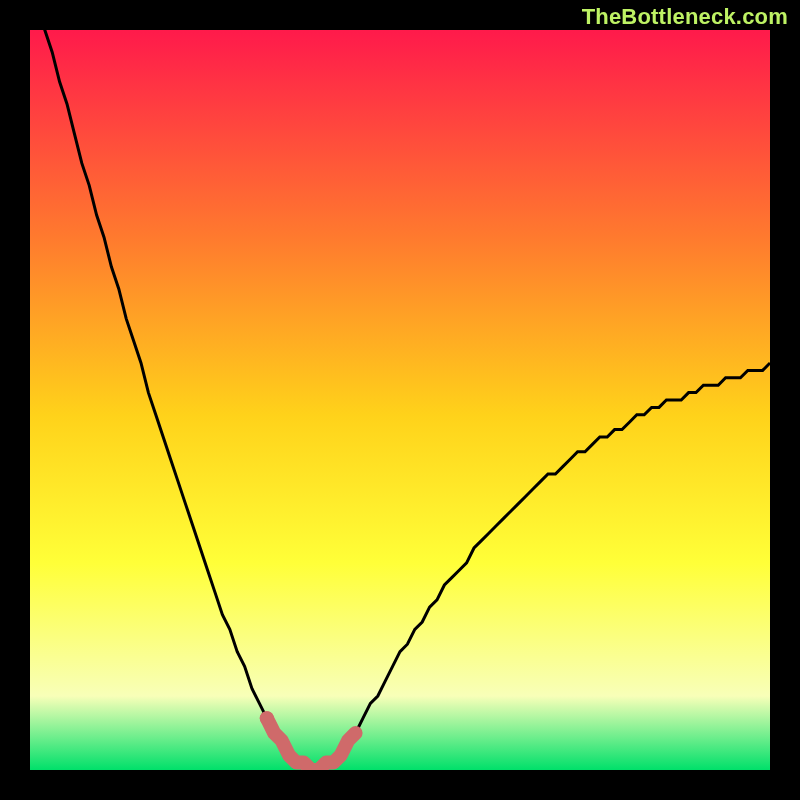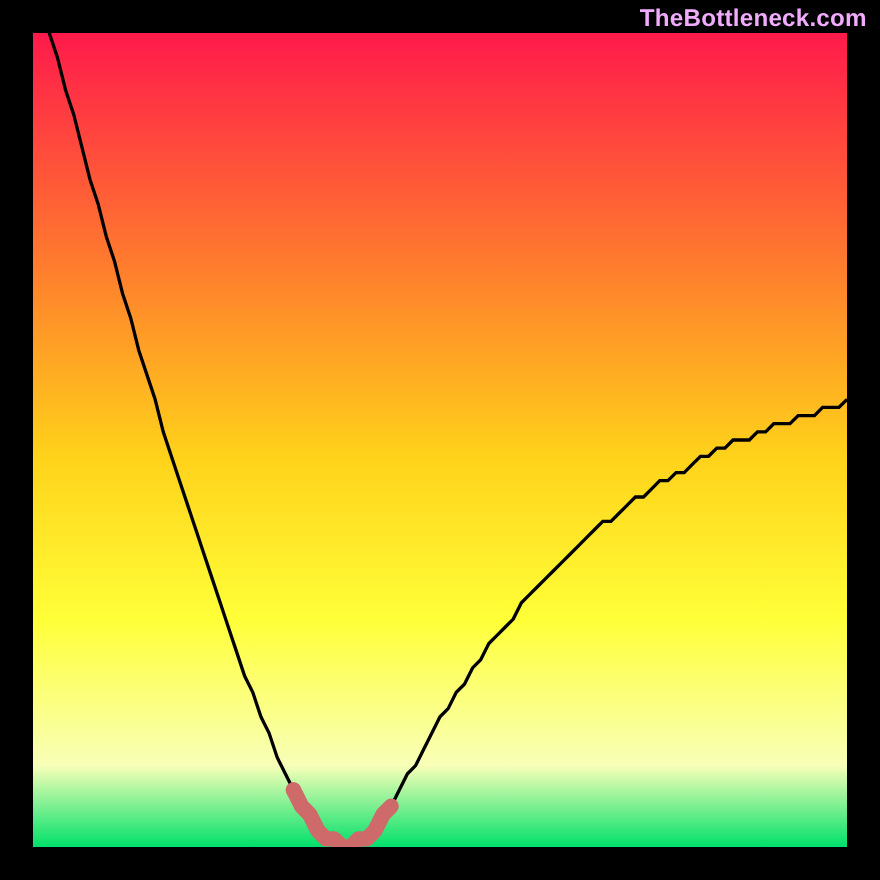--- a/index.html
+++ b/index.html
@@ -14,21 +14,21 @@
   .frame {
     position: relative;
     width: 800px;
     height: 800px;
     background: #000;
   }
   .watermark {
     position: absolute;
     top: 4px;
     right: 12px;
-    color: #f0abfc;
+    color: #bef264;
     font-size: 22px;
     font-weight: 600;
     letter-spacing: 0.2px;
     z-index: 5;
   }
   .plot-area {
     position: absolute;
     left: 30px;
     top: 30px;
     width: 740px;

